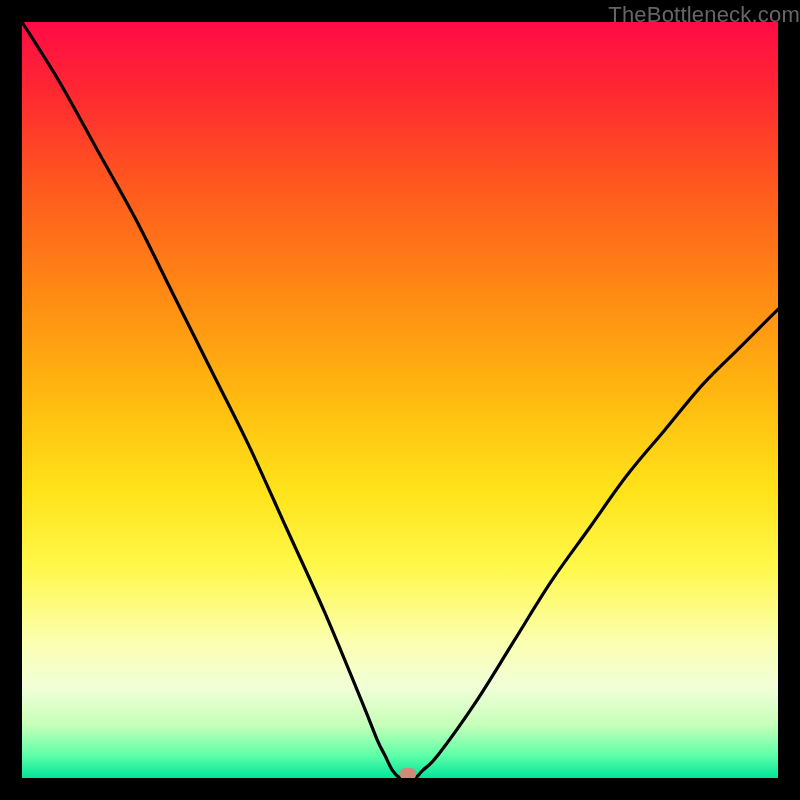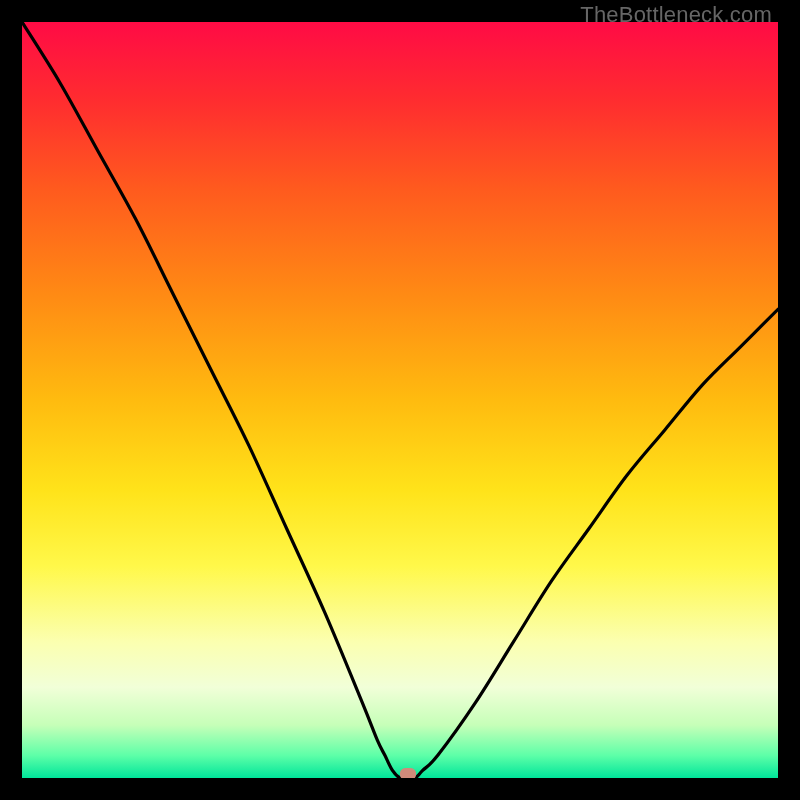--- a/index.html
+++ b/index.html
@@ -13,21 +13,21 @@
   }
   .frame {
     position: relative;
     width: 800px;
     height: 800px;
     background: #000;
   }
   .watermark {
     position: absolute;
     top: 2px;
-    right: 28px;
+    right: 0;
     color: #666666;
     font-size: 22px;
     font-weight: 500;
     letter-spacing: 0.2px;
     z-index: 10;
   }
   .plot-area {
     position: absolute;
     left: 22px;
     top: 22px;

